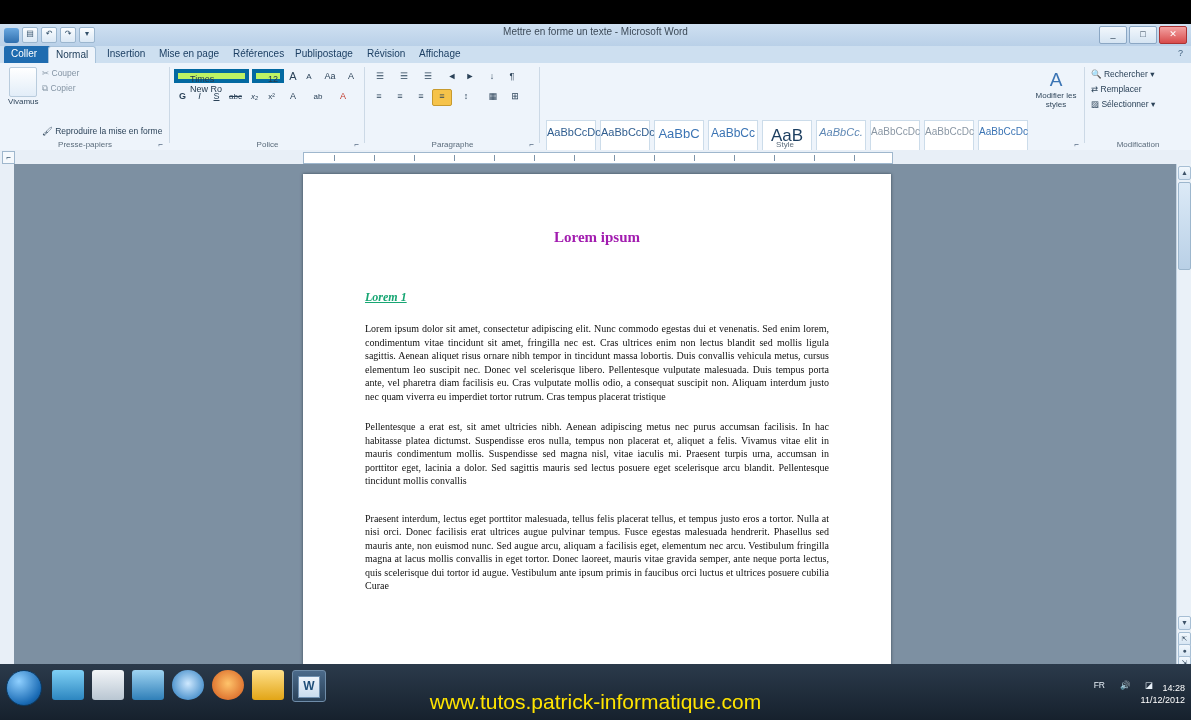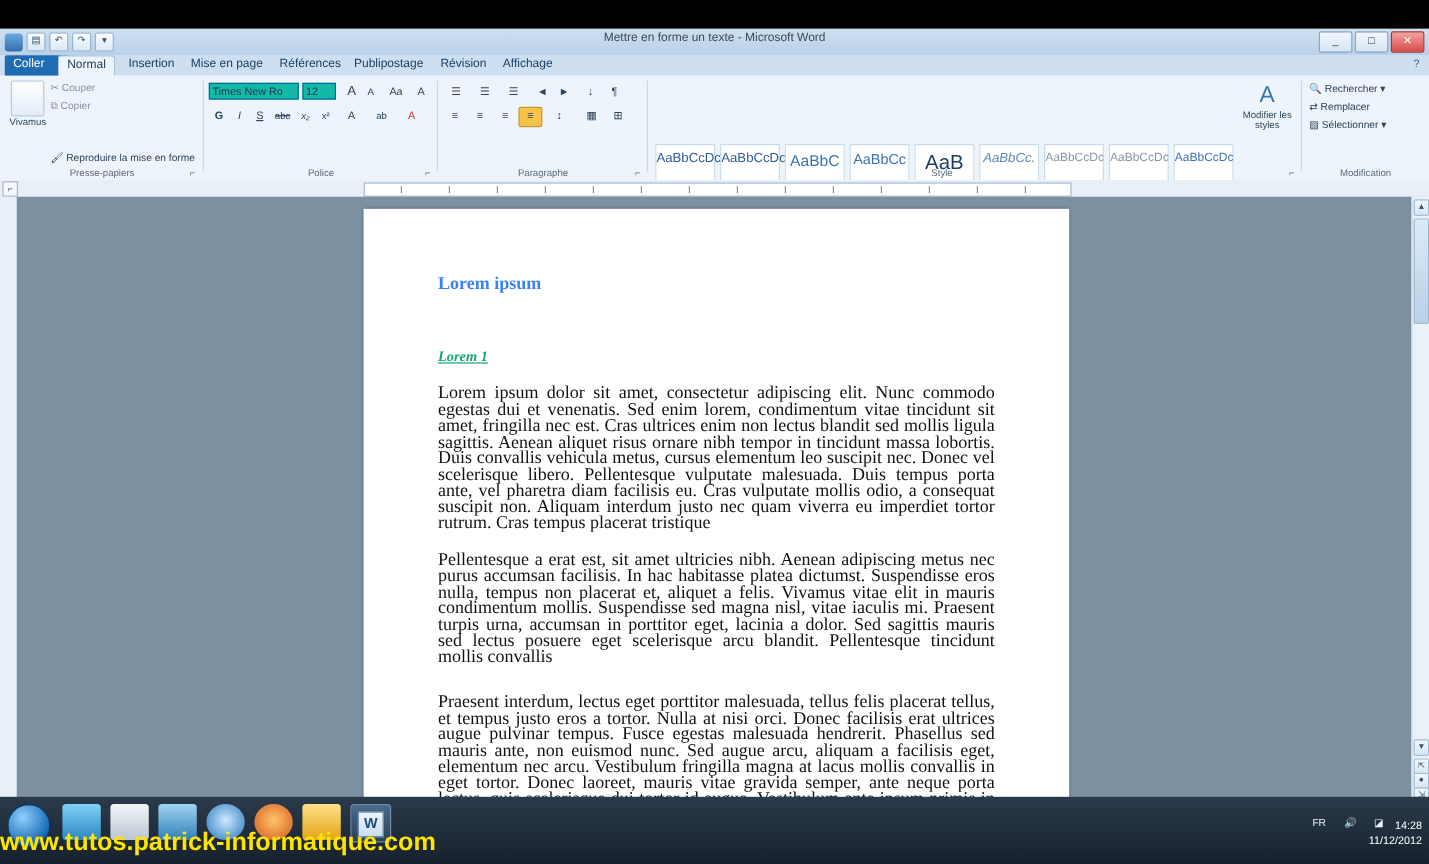--- a/index.html
+++ b/index.html
@@ -35,43 +35,43 @@
   .ribbon{position:absolute;left:0;top:39px;width:1191px;height:87px;background:#eef4fb;border-bottom:1px solid #b6c9da;}
   .group{position:absolute;top:0;height:87px;}
   .group-label{position:absolute;bottom:1px;width:100%;text-align:center;font-size:8px;color:#5a6b7b;}
   .group-sep{position:absolute;top:4px;width:1px;height:76px;background:#ccd9e6;}
 
   .btn-big{position:absolute;text-align:center;font-size:8px;color:#31475c;}
   .icon-sq{border:1px solid #b9ccdd;border-radius:2px;background:linear-gradient(#ffffff,#e2edf8);}
   .mini-btn{position:absolute;border:1px solid transparent;border-radius:2px;font-size:9px;color:#2b4258;
     line-height:13px;text-align:center;}
 
-  .fontbox{position:absolute;border:1px solid #0369a1;background:#14b8a6;font-size:9px;color:#23384c;
-    padding:1px 2px;box-sizing:border-box;}
+  .fontbox{position:absolute;border:4px solid #0369a1;background:#bef264;font-size:9px;color:#23384c;
+    padding:1px 12px;box-sizing:border-box;}
   .launcher{position:absolute;width:9px;height:9px;font-size:8px;color:#5d7189;text-align:center;line-height:9px;}
 
   
   .style-item{position:absolute;width:50px;height:44px;top:57px;border:1px solid #ccdcea;background:#fff;
     text-align:center;box-sizing:border-box;}
   .style-item .prev{font-size:11px;color:#2f5d8f;margin-top:5px;}
   .style-item .nm{font-size:7px;color:#3a4c5e;position:absolute;bottom:2px;width:100%;left:0;}
 
   
   .ruler-h{position:absolute;left:0;top:126px;width:1191px;height:14px;background:#e8eff7;border-bottom:1px solid #c3d3e2;}
   .ruler-strip{position:absolute;left:303px;top:2px;width:588px;height:10px;background:#fff;border:1px solid #9fb7cd;}
   .ruler-strip .tick{position:absolute;top:2px;width:1px;height:6px;background:#7d94a9;}
   .ruler-v{position:absolute;left:0;top:140px;width:14px;height:508px;background:#e8eff7;border-right:1px solid #c3d3e2;}
 
   
   .doc-area{position:absolute;left:14px;top:140px;width:1163px;height:508px;background:#7d90a2;overflow:hidden;}
   .page{position:absolute;left:289px;top:10px;width:588px;height:660px;background:#fff;box-shadow:0 0 3px #3c4a57;}
   .page-inner{padding:55px 62px 0 62px;font-family:"Liberation Serif",serif;}
-  .doc-title{text-align:left;color:#3b82f6;font-weight:bold;font-size:15px;margin:0 0 44px 0;}
+  .doc-title{text-align:center;color:#a21caf;font-weight:bold;font-size:15px;margin:0 0 44px 0;}
   .doc-h1{color:#17a673;font-weight:bold;font-style:italic;text-decoration:underline;font-size:12px;margin:0 0 14px 0;}
-  .doc-p{font-size:15px;line-height:13.5px;text-align:justify;color:#111;margin:17px 0 17px 0;}
+  .doc-p{font-size:10px;line-height:13.5px;text-align:justify;color:#111;margin:17px 0 17px 0;}
 
   
   .vscroll{position:absolute;right:0;top:140px;width:14px;height:508px;background:#eaf1f8;border-left:1px solid #c3d3e2;}
   .vthumb{position:absolute;left:1px;top:18px;width:11px;height:86px;background:linear-gradient(#dceaf7,#b9d0e6);border:1px solid #9cb6cd;border-radius:2px;}
   .sb-arrow{position:absolute;left:1px;width:11px;height:12px;font-size:7px;text-align:center;line-height:12px;color:#3e5369;
     background:linear-gradient(#f2f8fd,#d6e5f3);border:1px solid #a6bed4;border-radius:2px;}
 
   
   .statusbar{position:absolute;left:0;top:648px;width:1191px;height:16px;background:#d4e2f1;border-top:1px solid #b3c6d8;
     font-size:8.5px;color:#1f3a55;}
@@ -82,22 +82,22 @@
 
   
   .taskbar{position:absolute;left:0;top:664px;width:1191px;height:56px;
     background:linear-gradient(#2b3a4b,#16212d);}
   .start{position:absolute;left:6px;top:6px;width:34px;height:34px;border-radius:50%;
     background:radial-gradient(circle at 35% 30%,#8fd0ff,#1a6bb5 70%,#0d3d6b);border:1px solid #0b3a63;}
   .tb-icon{position:absolute;top:6px;width:32px;height:30px;border-radius:3px;}
   .tb-active{border:1px solid #6f8ca8;background:linear-gradient(#4b6a8a,#2a4158);}
   .tray{position:absolute;right:4px;top:4px;font-size:8.5px;color:#e8f0f8;text-align:center;}
   .clock{position:absolute;right:6px;top:18px;font-size:9px;color:#fff;text-align:right;line-height:12px;}
-  .banner{position:absolute;left:0;top:690px;width:1191px;height:30px;
-    font-size:21px;font-weight:bold;color:#ffe400;font-family:"Liberation Sans",sans-serif;}
+  .banner{position:absolute;left:0;top:690px;width:1191px;height:30px;text-align:center;
+    font-size:21px;font-weight:normal;color:#ffe400;font-family:"Liberation Sans",sans-serif;}
   .topbar{position:absolute;left:0;top:0;width:1191px;height:24px;background:#000;}
 </style>
 </head>
 <body>
 
 <div class="screen">
 
   <div class="topbar"></div>
 
   <div class="word-window">

